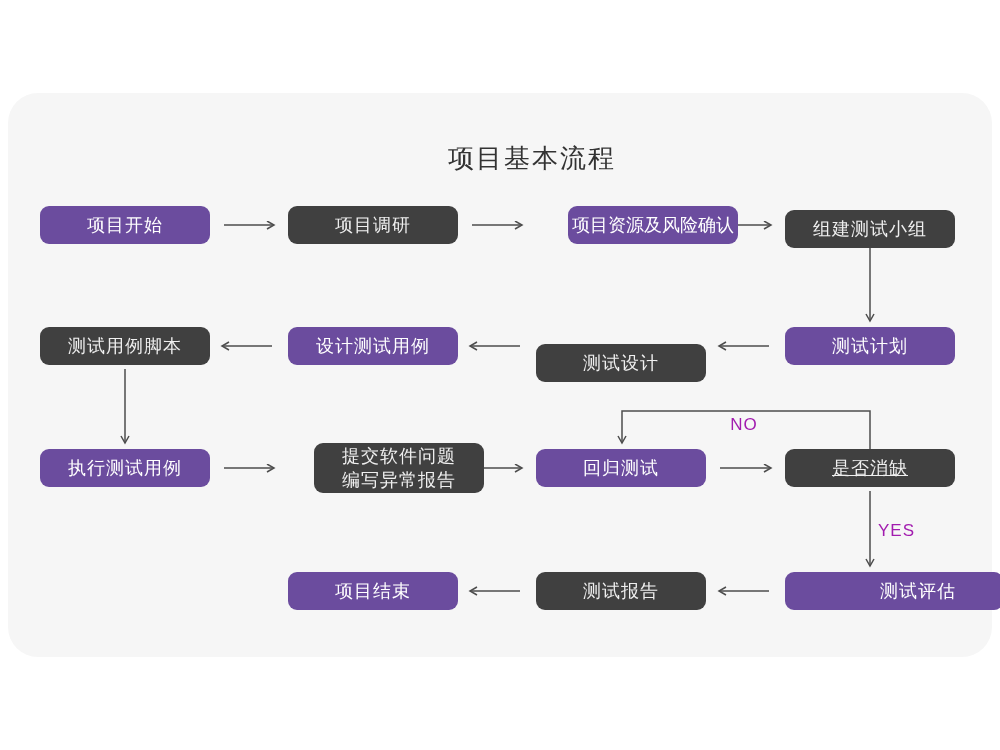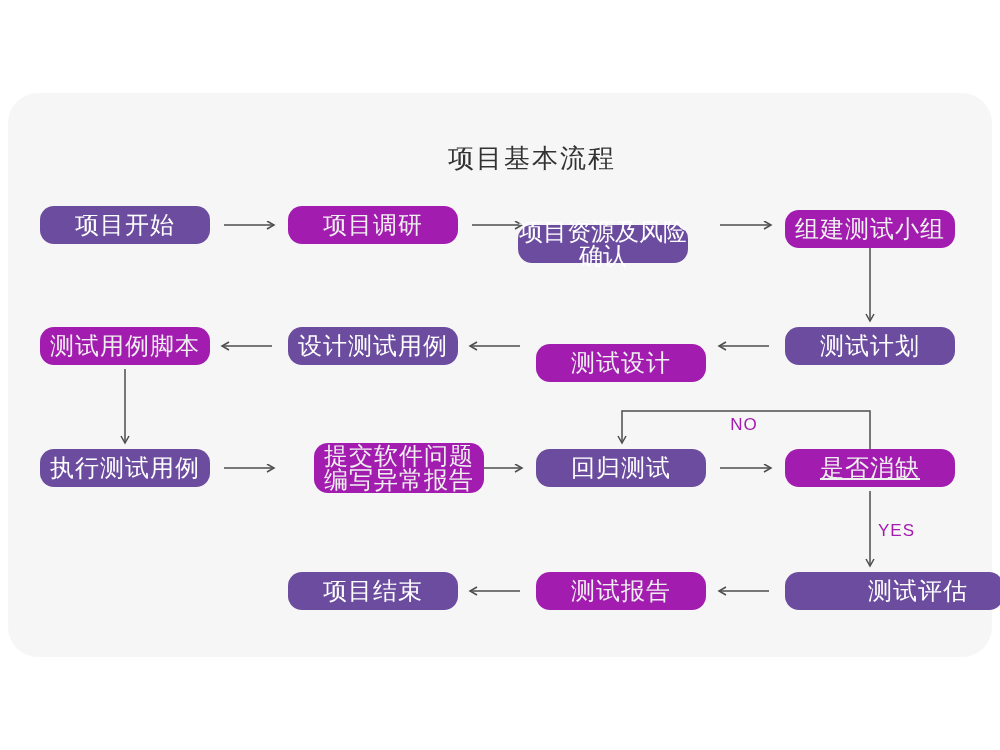--- a/index.html
+++ b/index.html
@@ -30,32 +30,32 @@
   }
   .arrow-layer {
     position: absolute;
     left: 0; top: 0;
     width: 1000px; height: 750px;
     pointer-events: none;
   }
   .node {
     position: absolute;
     width: 170px; height: 38px;
-    border-radius: 14px;
+    border-radius: 9px;
     display: flex;
     align-items: center;
     justify-content: center;
     text-align: center;
-    font-size: 24px;
+    font-size: 18px;
     white-space: pre-line;
     line-height: 24px;
     letter-spacing: 1px;
   }
   .node.purple { background: #6b4c9e; color: #ffffff; }
-  .node.gray   { background: #a21caf; color: #efefef; }
+  .node.gray   { background: #404040; color: #efefef; }
   .node.tall   { height: 50px; }
   .edge-label {
     position: absolute;
     font-size: 17px;
     color: #a21caf;
     letter-spacing: 1px;
   }
   .label-no  { left: 714px; top: 415px; width: 60px; text-align: center; }
   .label-yes { left: 878px; top: 521px; }
 </style>
@@ -94,21 +94,21 @@
 
     <path d="M870,491 L870,566" marker-end="url(#chev)"></path>
 
     <path d="M769,591 L719,591" marker-end="url(#chev)"></path>
     <path d="M520,591 L470,591" marker-end="url(#chev)"></path>
   </g>
 </svg>
 
 <div class="node purple" style="left:40px;  top:206px;">项目开始</div>
 <div class="node gray" style="left:288px; top:206px;">项目调研</div>
-<div class="node purple" style="left:518px; top:206px; letter-spacing:0;margin-top:19px;">项目资源及风险确认</div>
+<div class="node purple" style="left:568px; top:206px; letter-spacing:0;">项目资源及风险确认</div>
 <div class="node gray" style="left:785px; top:210px;">组建测试小组</div>
 
 <div class="node purple" style="left:785px; top:327px;">测试计划</div>
 <div class="node gray" style="left:536px; top:344px;">测试设计</div>
 <div class="node purple" style="left:288px; top:327px;">设计测试用例</div>
 <div class="node gray" style="left:40px;  top:327px;">测试用例脚本</div>
 
 <div class="node purple" style="left:40px;  top:449px;">执行测试用例</div>
 <div class="node gray tall" style="left:288px; top:443px;margin-left:26px;">提交软件问题
 编写异常报告</div>

